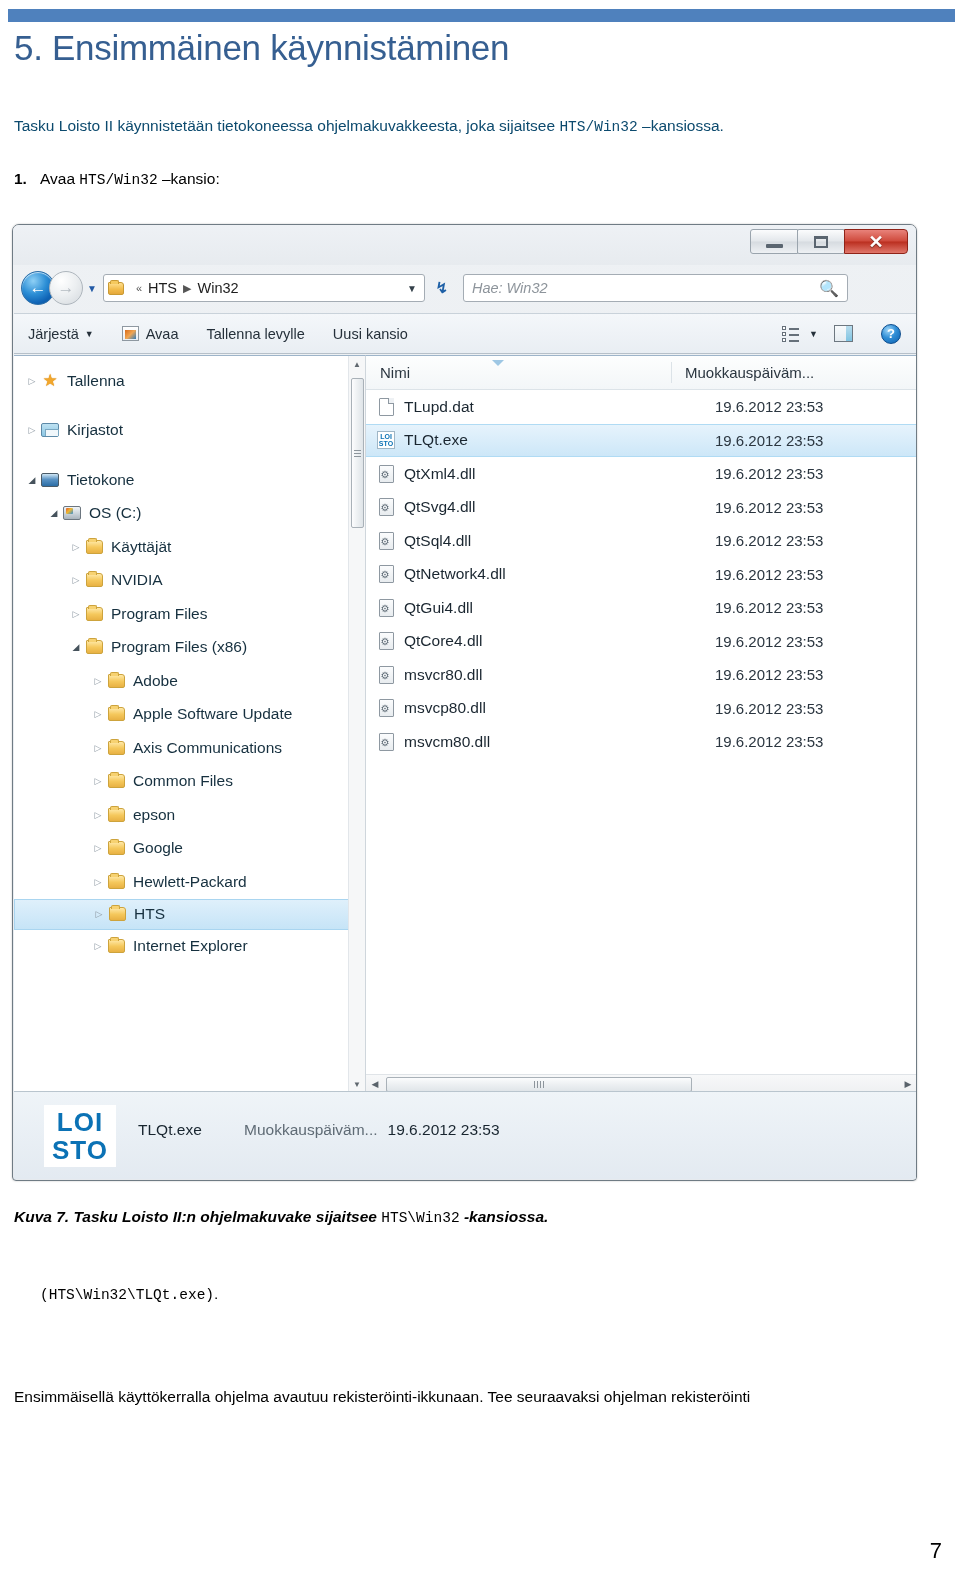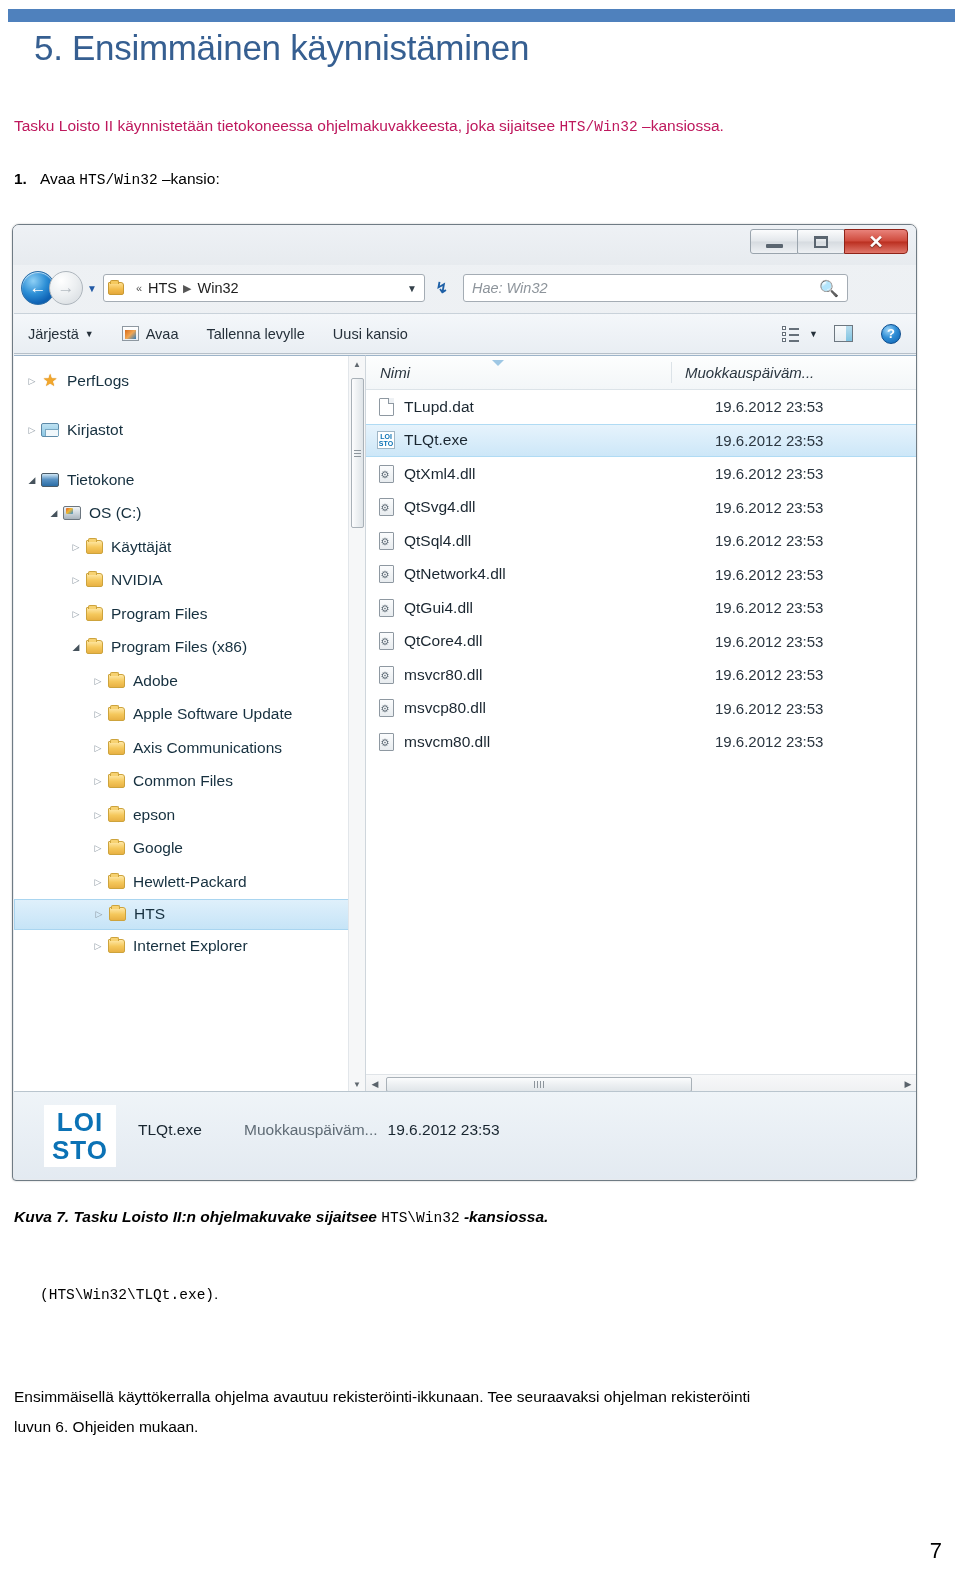--- a/index.html
+++ b/index.html
@@ -18,27 +18,26 @@
     background:#4F81BD;
   }
 
   
   .page-heading{
     position:absolute; left:14px; top:28px; width:900px;
     font-size:35px; font-weight:400; letter-spacing:-0.3px;
     color:#365F91;
     font-family:"Liberation Sans", sans-serif;
     white-space:nowrap;
-    margin-left:20px;
   }
 
   
   .intro-para{
     position:absolute; left:14px; top:115px; width:930px;
-    font-size:15.5px; line-height:22px; color:#be185d;
+    font-size:15.5px; line-height:22px; color:#0c4a6e;
   }
   .mono{ font-family:"Liberation Mono", monospace; font-size:14.5px; letter-spacing:0px; }
 
   .step1{
     position:absolute; left:14px; top:168px; width:600px;
     font-size:15.5px; line-height:22px;
   }
   .step-num{ font-weight:bold; display:inline-block; width:26px; }
 
   
@@ -199,21 +198,21 @@
   }
   .sb-grip{ width:7px; }
   .sb-grip i{ display:block; height:1px; background:#8d959c; margin:2px 0; }
   .sb-arrow.bot{ position:absolute; bottom:0; width:100%; }
 
   .list-pane{ flex:1; background:#fff; position:relative; border-top:1px solid #9db4c9;}
   .col-head{
     height:34px; background:linear-gradient(180deg,#fdfefe 0%, #f3f6f8 100%);
     border-bottom:1px solid #dce3e8; display:flex; align-items:center; position:relative;
   }
-  .col-head .ch{ font-size:15px; color:#2b3640; padding-left:14px;font-style:italic; }
+  .col-head .ch{ font-size:15px; color:#2b3640; padding-left:14px; }
   .col-name{ width:305px; position:relative; }
   .sort-ind{
     position:absolute; left:126px; top:-4px; width:0; height:0;
     border-left:6px solid transparent; border-right:6px solid transparent; border-top:6px solid #9ec7e4;
   }
   .col-div{ position:absolute; left:305px; top:6px; bottom:6px; width:1px; background:#dce3e8;}
   .frow{ height:33.5px; display:flex; align-items:center; padding-left:10px; font-size:15.5px; color:#1a2630; }
   .frow.sel{
     background:linear-gradient(180deg,#e6f3fc 0%, #cde7f8 100%);
     border-top:1px solid #b0dbf4; border-bottom:1px solid #b0dbf4;
@@ -370,21 +369,21 @@
 
   <div class="panes">
 
     <div class="tree-pane">
       <div class="tree-list" id="tree-list">
           <div class="tnode" style="padding-left: 10px;">
             <span class="tw">▷</span>
             <span class="ticon">
               <span class="star-ico">★</span>
             </span>
-            <span>PerfLogs</span>
+            <span>Tallenna</span>
           </div>
           <div class="tnode" style="padding-left: 10px; height: 16px;"></div>
           <div class="tnode" style="padding-left: 10px;">
             <span class="tw">▷</span>
             <span class="ticon">
               <span class="lib-ico"></span>
             </span>
             <span>Kirjastot</span>
           </div>
           <div class="tnode" style="padding-left: 10px; height: 16px;"></div>
@@ -625,16 +624,15 @@
 </div>
 
 <div class="caption"><span>Kuva 7.</span><span> Tasku Loisto II:n ohjelmakuvake sijaitsee </span><span class="mono capnorm" style="font-style:normal">HTS\Win32</span><span> -kansiossa.</span></div>
 
 <div class="step2">
   <div style="padding-left:26px"><span class="mono">(HTS\Win32\TLQt.exe)</span><span>.</span></div>
 </div>
 
 <div class="closing">
   <div>Ensimmäisellä käyttökerralla ohjelma avautuu rekisteröinti-ikkunaan. Tee seuraavaksi ohjelman rekisteröinti</div>
-  <div>luvun 6. Ohjeiden mukaan.</div>
 </div>
 
 <div class="page-num">7</div>
 
 </body></html>

